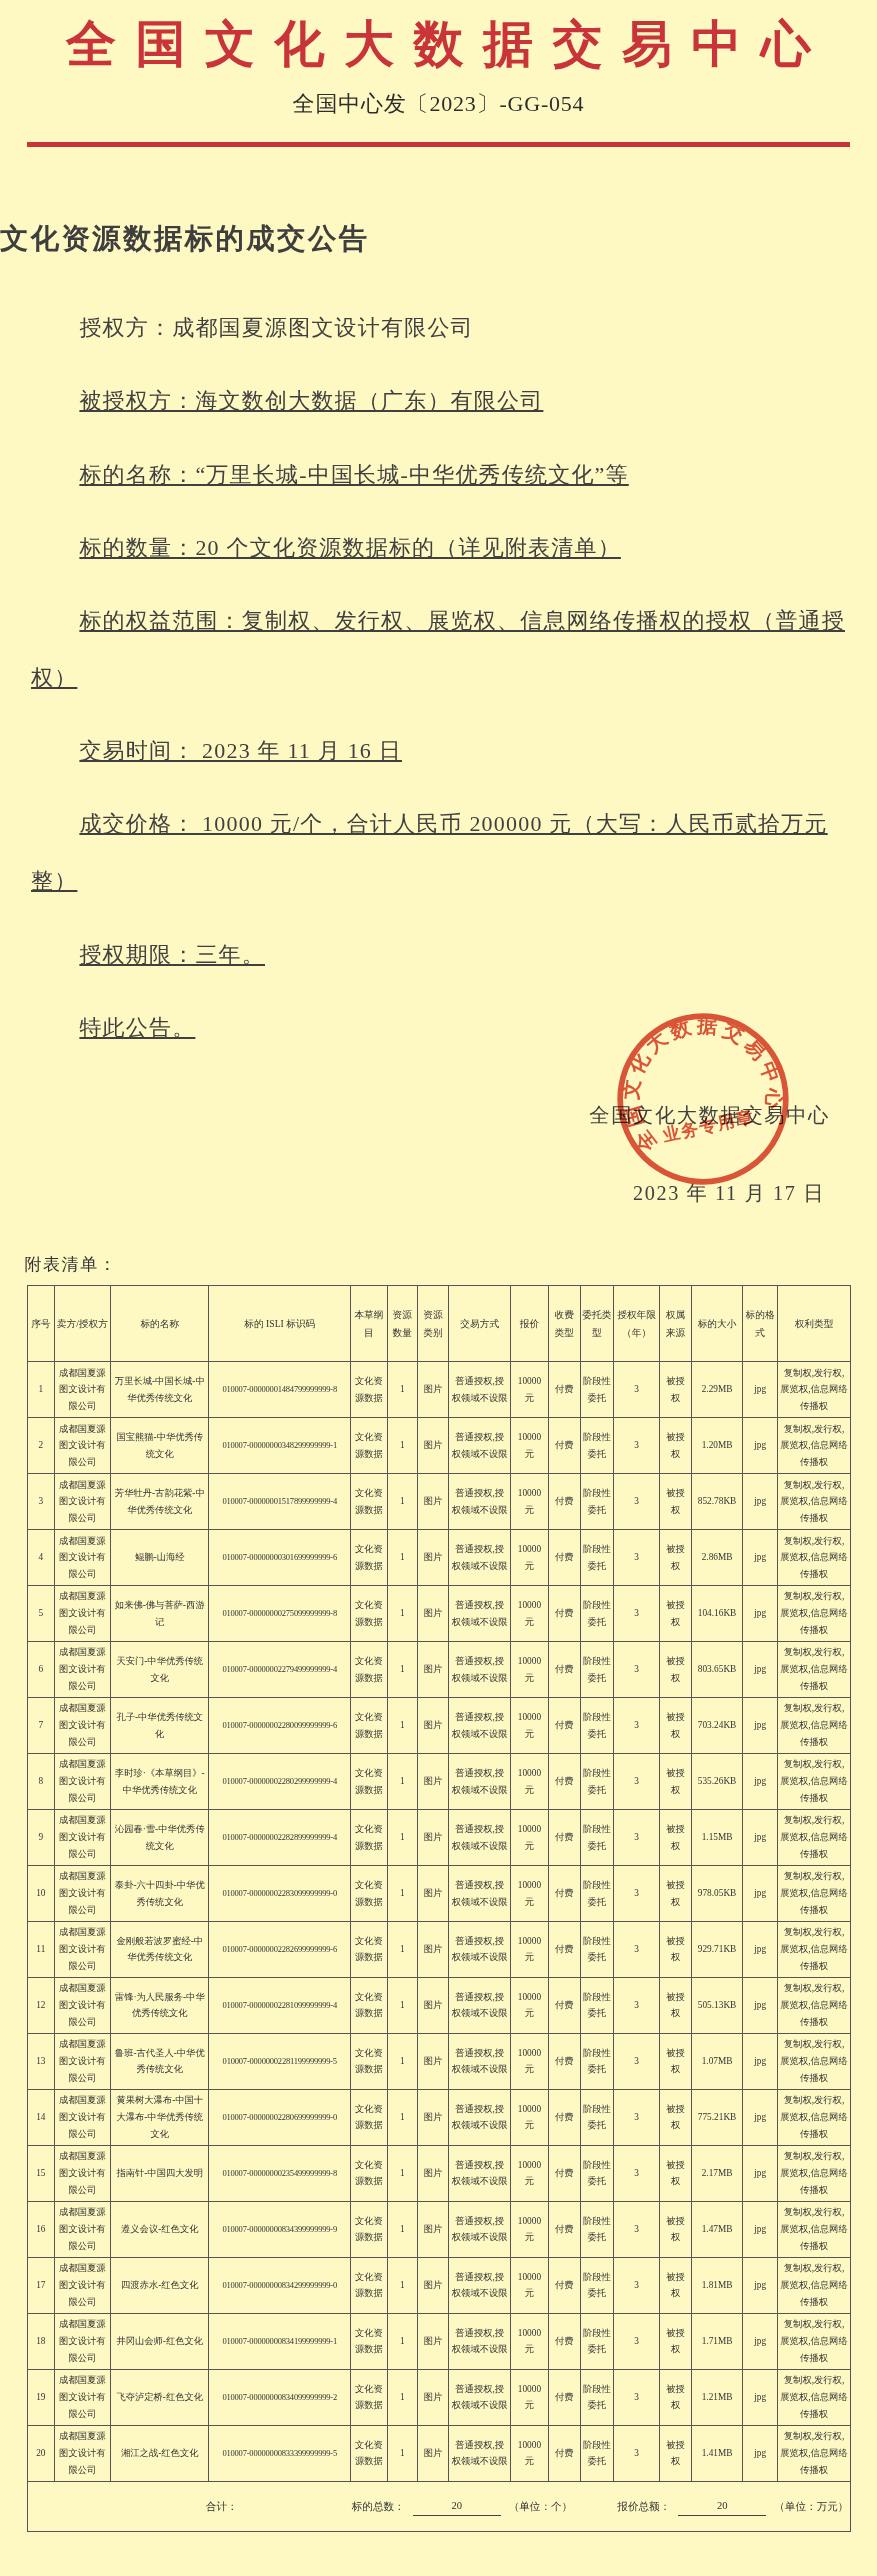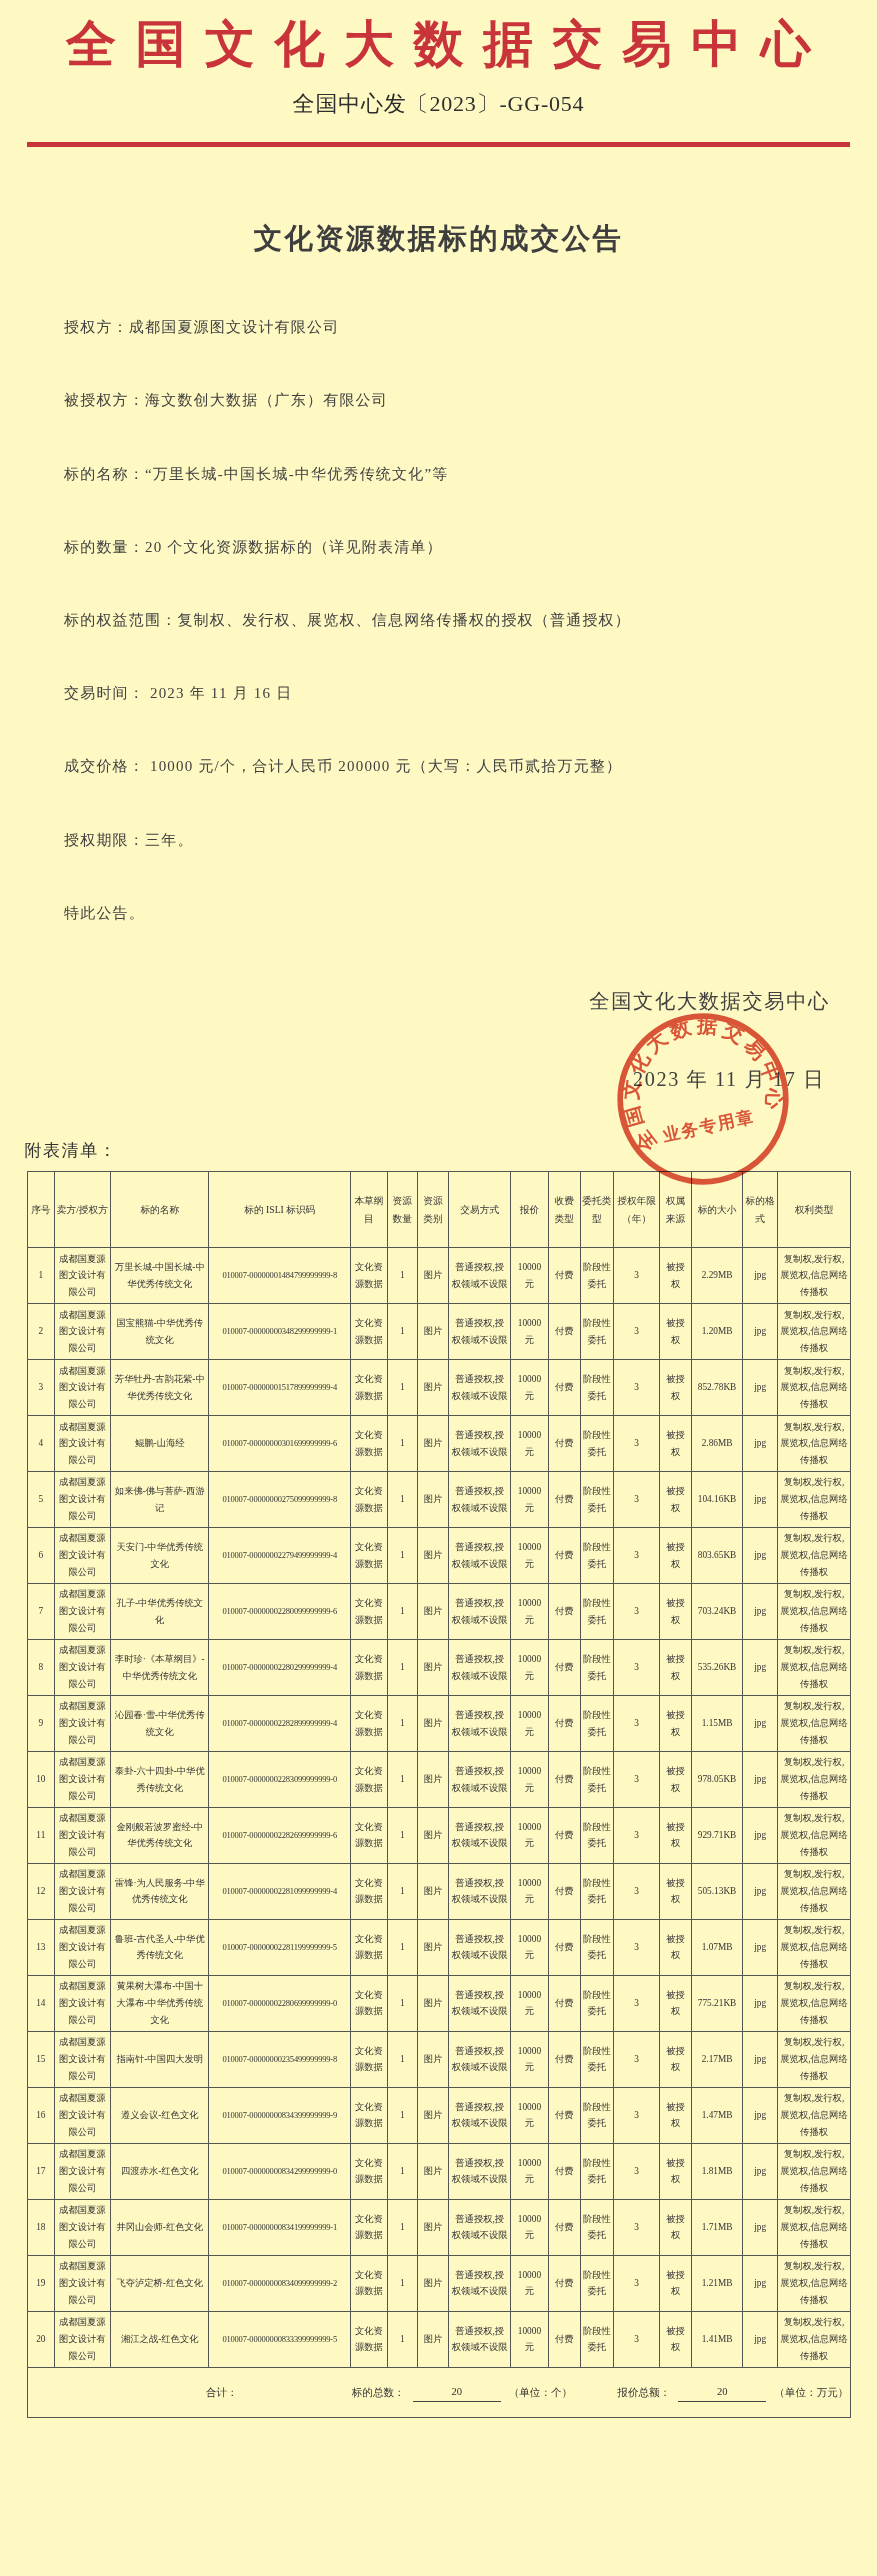--- a/index.html
+++ b/index.html
@@ -16,24 +16,24 @@
   }
   
   .org-title{
     padding-top:13px;text-align:center;
     font-size:50px;font-weight:bold;color:var(--accent);
     letter-spacing:19.5px;text-indent:19.5px;line-height:1.25;
   }
   .doc-number{margin-top:13px;text-align:center;font-size:22px;letter-spacing:0.8px;color:#2e2e2e;}
   .red-rule{margin:23px 27px 0 27px;height:5.7px;background:var(--accent);}
   
-  .announce-title{margin-top:73px;text-align:center;font-size:28.4px;font-weight:bold;letter-spacing:2.4px;color:#3e3e3e;}
-  .announce-body{margin:41px 31px 0 31px;font-size:15px;letter-spacing:1.2px;color:#404040;}
+  .announce-title{margin-top:73px;font-size:28.4px;font-weight:bold;letter-spacing:2.4px;color:#3e3e3e;}
+  .announce-body{margin:41px 31px 0 31px;font-size:22px;letter-spacing:1.2px;color:#404040;}
   .announce-body p.para{margin:0;text-indent:2.2em;line-height:57px;}
-  .announce-body p.para + p.para{margin-top:16.2px;}
+  .announce-body p.para + p.para{margin-top:16.2px;text-decoration:underline;}
   .signature{margin-top:31px;padding-right:47px;text-align:right;font-size:20.3px;letter-spacing:1.6px;color:#404040;}
   .sig-org{line-height:57px;}
   .sig-date{margin-top:21px;line-height:57px;padding-right:4.9px;padding-left:20px;}
   
   .seal{
     position:absolute;left:608px;top:1004px;width:190px;height:190px;
     transform:rotate(-12deg);opacity:.88;mix-blend-mode:multiply;pointer-events:none;
   }
   
   .appendix-label{margin:31px 0 0 24.4px;font-size:17px;letter-spacing:1.6px;color:#333;}

